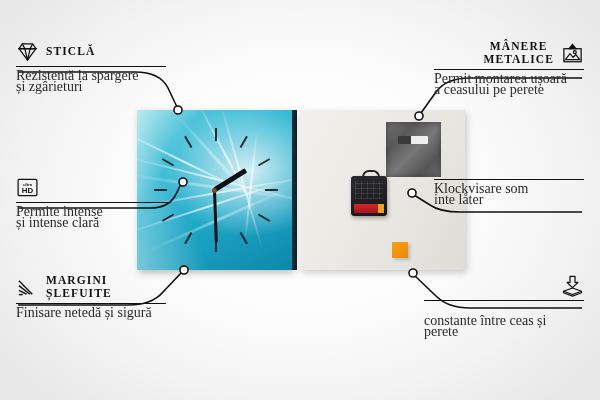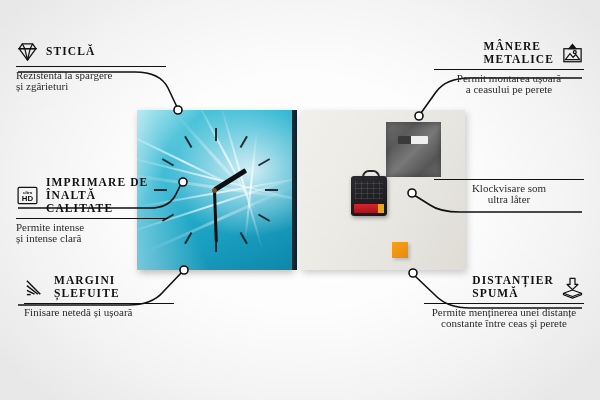--- a/index.html
+++ b/index.html
@@ -87,29 +87,29 @@
 
   
   .callout{position:absolute;}
   .co-head{display:flex;align-items:center;gap:7px;}
   .co-title{
     font-size:11.5px;font-weight:700;letter-spacing:1.1px;color:#111;
     line-height:13px;text-transform:uppercase;
   }
   .co-rule{height:1.4px;background:#111;margin-top:3px;}
   .co-sub{
-    font-size:11px;color:#2a2a2a;line-height:11px;margin-top:3px;
+    font-size:14px;color:#2a2a2a;line-height:11px;margin-top:3px;
     font-family:"Liberation Serif",serif;
   }
   .left .co-head{justify-content:flex-start;}
   .left .co-title{text-align:left;}
   .left .co-sub{text-align:left;}
   .right .co-head{justify-content:flex-end;}
-  .right .co-title{text-align:left;}
-  .right .co-sub{text-align:center;}
+  .right .co-title{text-align:center;}
+  .right .co-sub{text-align:left;}
   .ico{width:23px;height:23px;flex:0 0 23px;display:block;}
 
   
   #wires{position:absolute;left:0;top:0;width:600px;height:400px;pointer-events:none;}
 </style>
 </head>
 <body>
 
 <div id="stage">
 
@@ -224,50 +224,46 @@
     </div>
   </div>
 
   <div class="callout left" style="left:16px;top:176px;width:150px;">
     <div class="co-head">
       <svg class="ico" viewBox="0 0 24 24">
         <rect x="2.2" y="3.4" width="19.6" height="17.2" rx="1.2" fill="none" stroke="#111" stroke-width="1.3"></rect>
         <text x="12" y="10.4" text-anchor="middle" font-family="Liberation Sans, sans-serif" font-size="4.4" font-weight="700" fill="#111">ultra</text>
         <text x="12" y="18" text-anchor="middle" font-family="Liberation Sans, sans-serif" font-size="8.2" font-weight="700" fill="#111">HD</text>
       </svg>
-      <div>
-        <div class="co-title"><span>IMPRIMARE DE</span><br>
-        <span>ÎNALTĂ CALITATE</span></div>
-      </div>
     </div>
     <div class="co-rule" style="width:152px;"></div>
     <div class="co-sub">
       <span>Permite intense</span><br>
       <span>și intense clară</span>
     </div>
   </div>
 
-  <div class="callout left" style="left:24px;top:274px;width:150px;">
+  <div class="callout left" style="left:16px;top:274px;width:150px;">
     <div class="co-head">
       <svg class="ico" viewBox="0 0 24 24">
         <g stroke="#111" stroke-width="1.5" fill="none">
           <path d="M3,5 L17,19"></path>
             <path d="M3,10 L14.5,19"></path>
             <path d="M3,15 L11,19"></path>
             <path d="M3,19.4 L7,19.4"></path>
         </g>
       </svg>
       <div>
         <div class="co-title"><span>MARGINI</span><br>
         <span>ȘLEFUITE</span></div>
       </div>
     </div>
     <div class="co-rule" style="width:150px;"></div>
     <div class="co-sub">
-      <span>Finisare netedă și ușoară</span>
+      <span>Finisare netedă și sigură</span>
     </div>
   </div>
 
   <div class="callout right" style="left:434px;top:40px;width:150px;">
     <div class="co-head">
       <div>
         <div class="co-title"><span>MÂNERE</span><br>
         <span>METALICE</span></div>
       </div>
       <svg class="ico" viewBox="0 0 24 24">
@@ -283,38 +279,34 @@
     <div class="co-sub">
       <span>Permit montarea ușoară</span><br>
       <span>a ceasului pe perete</span>
     </div>
   </div>
 
   <div class="callout right" style="left:434px;top:176px;width:150px;">
     <div class="co-rule" style="width:150px;"></div>
     <div class="co-sub">
       <span>Klockvisare som</span><br>
-      <span>ultra låter</span>
+      <span>inte låter</span>
     </div>
   </div>
 
   <div class="callout right" style="left:424px;top:274px;width:160px;">
     <div class="co-head">
-      <div>
-        <div class="co-title"><span>DISTANȚIER</span><br>
-        <span>SPUMĂ</span></div>
-      </div>
       <svg class="ico" viewBox="0 0 24 24">
         <g fill="none" stroke="#111" stroke-width="1.3" stroke-linejoin="round">
           <path d="M9.4,2.4 l5.2,0 0,6.4 3.0,0 -5.6,5.4 -5.6,-5.4 3.0,0 z"></path>
           <path d="M12,14.6 L21.4,18 L12,21.4 L2.6,18 Z"></path>
           <path d="M2.6,18 L2.6,19.6 L12,23 L21.4,19.6 L21.4,18"></path>
         </g>
       </svg>
     </div>
     <div class="co-rule" style="width:160px;"></div>
     <div class="co-sub">
-      <span>Permite menținerea unei distanțe</span><br>
+      <br>
       <span>constante între ceas și perete</span>
     </div>
   </div>
 
 </div>
 
 </body></html>

